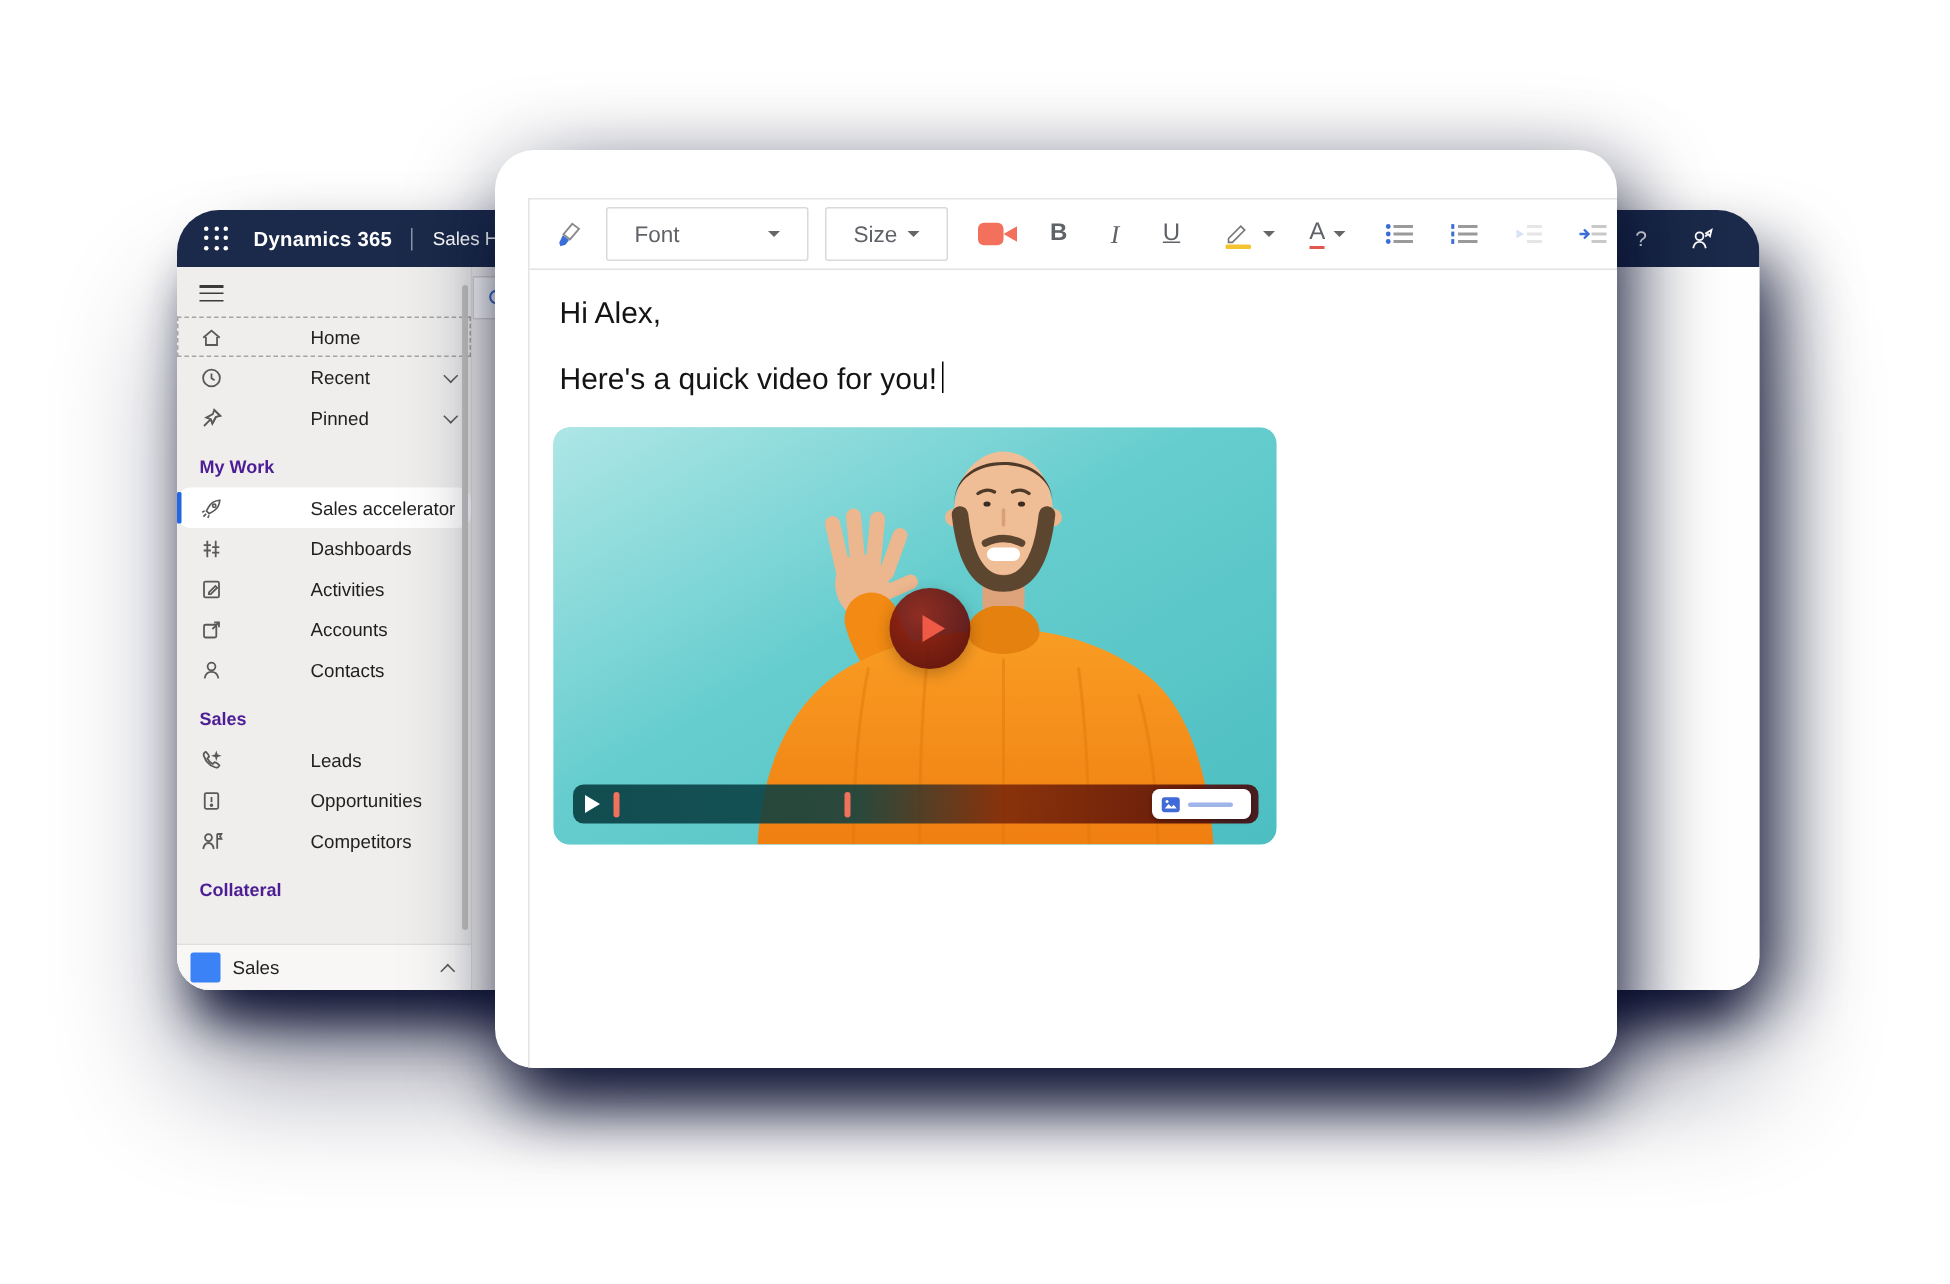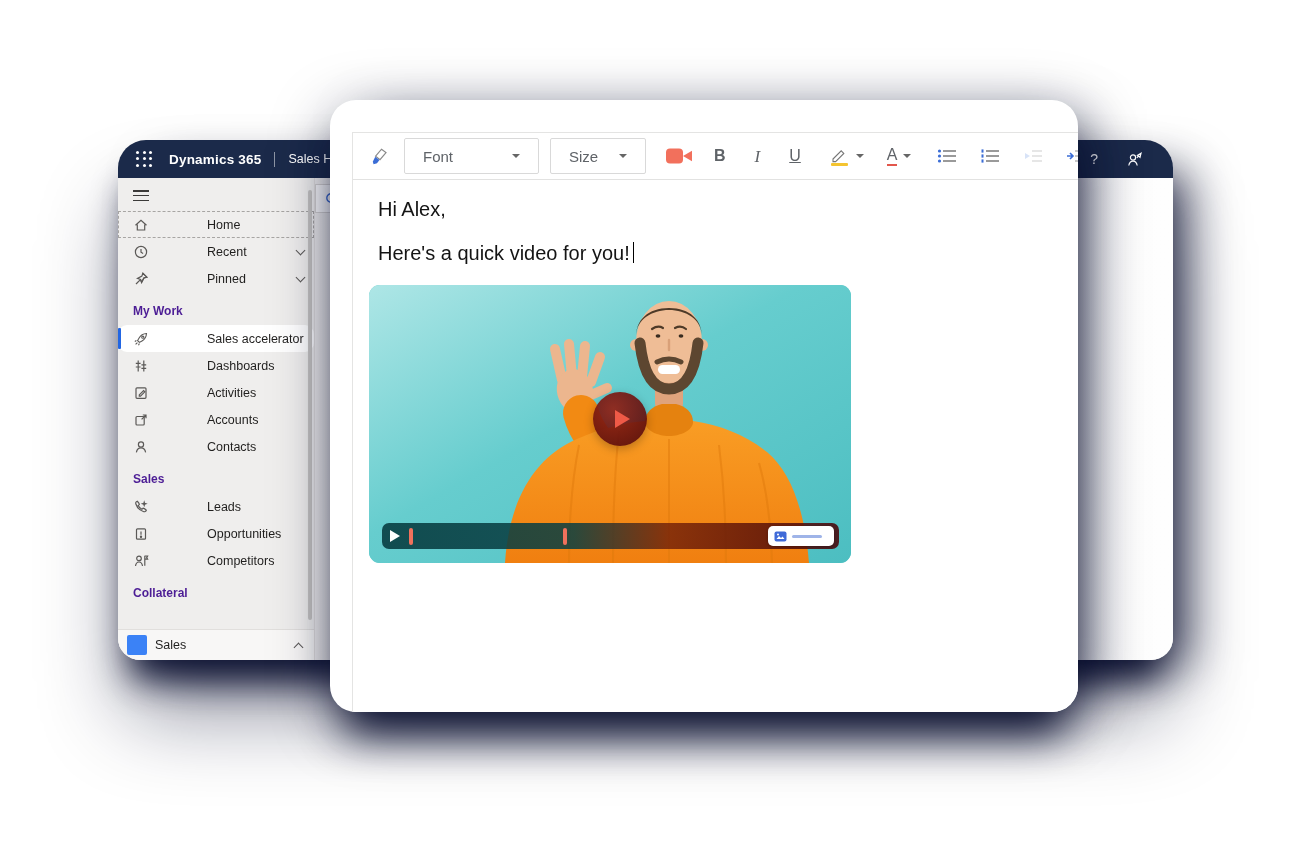--- a/index.html
+++ b/index.html
@@ -89,34 +89,34 @@
     height:47px; border-bottom:1px solid #e2e2e1; display:flex; align-items:center;
     padding-left:16px; overflow:hidden;
   }
   .tb-btn { display:flex; align-items:center; cursor:pointer; color:#5f6368; flex:0 0 auto; }
   .dropdown {
     height:36px; border:1px solid #d9d9d9; border-radius:2px; background:#fff;
     display:flex; align-items:center; justify-content:space-between; padding:0 18px;
     font-size:15px; color:#5f6368; cursor:pointer;
   }
   .dd-font { width:135px; margin:0 11px 0 14px; }
-  .dd-size { width:96px; margin-right:19px; }
+  .dd-size { width:82px; margin-right:19px; }
   .caret { width:0; height:0; border-left:4px solid transparent; border-right:4px solid transparent; border-top:4.5px solid #666; margin-left:6px; }
   .tb-letter { font-size:16px; line-height:1; }
   .b-glyph { font-weight:bold; margin:0 29px 0 21px; }
   .i-glyph { font-style:italic; font-family:"Liberation Serif", serif; font-size:17px; margin-right:29px; }
   .u-glyph { text-decoration:underline; margin-right:27px; }
   .hl-group { margin-right:23px; }
   .fc-group { margin-right:26px; }
   .fc-letter { font-size:16px; border-bottom:2.5px solid #e2574c; padding-bottom:1px; line-height:1.1; }
   .list-btn { margin-right:23px; }
   .disabled { opacity:.45; cursor:default; }
 
   .editor-body { padding:17px 16px 0 16px; font-size:20px; color:#141414; }
-  .editor-body p { margin:0 0 19px 9px; line-height:1.25; }
+  .editor-body p { margin:0 0 19px 4px; line-height:1.25; }
   .text-cursor { display:inline-block; width:1.5px; height:21px; background:#000; vertical-align:-3px; margin-left:3px; }
 
   
   .video-embed {
     position:relative; width:482px; height:278px; border-radius:11px; overflow:hidden; margin-top:2px;
     background:#5fc9ca;
   }
   .play-button {
     position:absolute; left:224px; top:107px; width:54px; height:54px; border-radius:50%;
     background:radial-gradient(circle at 38% 32%, rgba(146,32,20,.92), rgba(74,6,10,.9));

